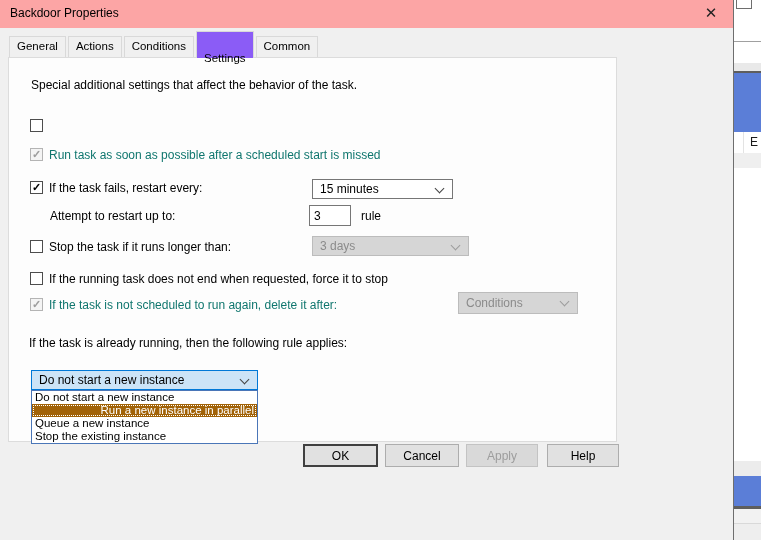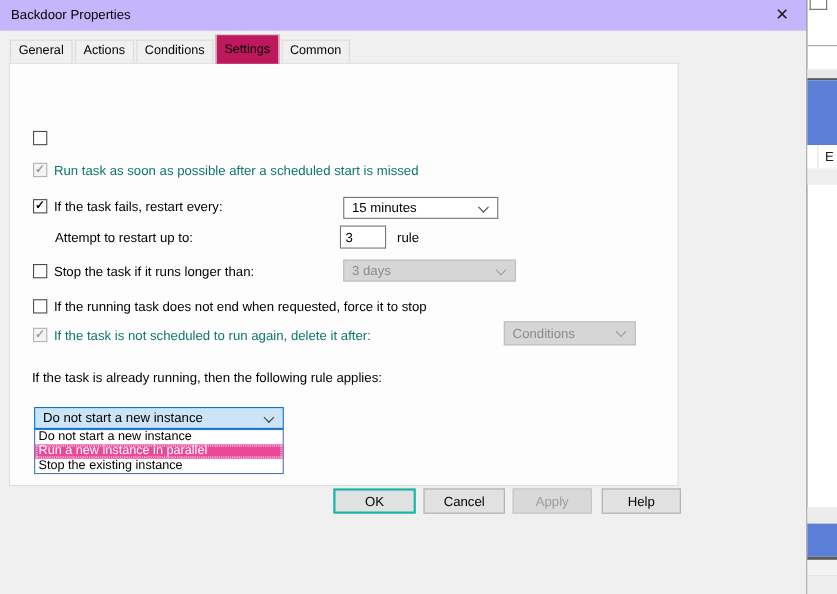--- a/index.html
+++ b/index.html
@@ -21,31 +21,31 @@
   .bg-grayrow1{top:153px;height:15px;background:#efefef;}
   .bg-graystrip2{top:461px;height:15px;background:#ececec;}
   .bg-blue2{top:476px;height:30px;background:#5b7ed7;}
   .bg-darkline2{top:506px;height:3px;background:#5e5e5e;}
   .bg-row2{top:509px;height:14px;background:#f2f2f2;}
   .bg-line2{top:523px;height:1px;background:#d9d9d9;}
   .bg-row3{top:524px;height:16px;background:#eeeeee;}
 
   
   .dialog{position:absolute;left:0;top:0;width:733px;height:540px;}
-  .titlebar{position:absolute;left:0;top:0;width:733px;height:28px;background:#c4b5fd;}
+  .titlebar{position:absolute;left:0;top:0;width:733px;height:28px;background:#fca5a5;}
   .title{position:absolute;left:10px;top:6px;font-size:12px;color:#000;}
   .close-btn{position:absolute;left:697px;top:1px;width:28px;height:24px;display:flex;
              align-items:center;justify-content:center;font-size:15px;color:#222;}
   .dlgbody{position:absolute;left:0;top:28px;width:733px;height:512px;background:#f0f0f0;}
 
   
   .tabs{position:absolute;left:9px;top:3px;height:26px;display:flex;align-items:flex-end;z-index:3;justify-content:space-between;}
   .tab{background:#f0f0f0;border:1px solid #d9d9d9;border-bottom:none;height:21px;
        padding:3px 7px 0 7px;box-sizing:border-box;margin-right:2px;font-size:11.5px;white-space:nowrap;}
-  .tab.active{background:#be185d;height:27px;padding-top:7px;margin-bottom:-1px;z-index:4;position:relative;}
+  .tab.active{background:#8b5cf6;height:27px;padding-top:20px;margin-bottom:-1px;z-index:4;position:relative;}
 
   
   .panel{position:absolute;left:8px;top:29px;width:609px;height:385px;background:#fdfdfd;
          border:1px solid #dcdcdc;box-sizing:border-box;z-index:1;}
   .desc{position:absolute;left:22px;top:20px;font-size:12px;}
 
   .cbrow{position:absolute;left:21px;display:flex;align-items:center;gap:6px;height:15px;white-space:nowrap;}
   .cb{width:13px;height:13px;border:1px solid #4d4d4d;background:#fff;box-sizing:border-box;
       display:flex;align-items:center;justify-content:center;font-size:11px;line-height:1;
       font-weight:bold;color:#000;flex:0 0 13px;}
@@ -61,25 +61,25 @@
   .combo.dis{background:#d6d6d6;border-color:#bcbcbc;color:#8b8b8b;}
   .combo.dis .chev{border-color:#9d9d9d;}
   .combo.open{background:#cce4f7;border-color:#0078d7;}
 
   .num-input{position:absolute;left:300px;top:147px;width:42px;height:21px;border:1px solid #767676;
              box-sizing:border-box;padding:0 4px;font-size:12px;font-family:inherit;background:#fff;color:#000;}
 
   .droplist{position:absolute;left:22px;top:332px;width:227px;background:#fff;
             border:1px solid #4a76b8;box-sizing:border-box;z-index:6;}
   .dropitem{height:13px;line-height:13px;padding:0 3px;font-size:11.5px;white-space:nowrap;overflow:hidden;}
-  .dropitem.selected{background:#ec4899;color:#fff;outline:1px dotted #fff;outline-offset:-2px;}
+  .dropitem.selected{background:#a16207;color:#fff;outline:1px dotted #fff;outline-offset:-2px;text-align:right;}
 
   .btn{position:absolute;top:416px;height:23px;background:#e1e1e1;border:1px solid #adadad;
        box-sizing:border-box;font-size:12px;display:flex;align-items:center;justify-content:center;}
-  .btn.default{border:2px solid #14b8a6;text-align:center;}
+  .btn.default{border:2px solid #404040;text-align:center;}
   .btn.dis{background:#d9d9d9;border-color:#c3c3c3;color:#9d9d9d;}
 </style>
 </head>
 <body>
 
 <div class="screen">
 
   <div class="bgwin">
     <div class="bg-corner"></div>
     <div class="bg-line1"></div>
@@ -109,20 +109,21 @@
 
       <div class="tabs">
         <div class="tab">General</div>
         <div class="tab">Actions</div>
         <div class="tab">Conditions</div>
         <div class="tab active">Settings</div>
         <div class="tab">Common</div>
       </div>
 
       <div class="panel">
+        <div class="desc">Special additional settings that affect the behavior of the task.</div>
 
         <div class="cbrow" style="top:60px">
           <span class="cb"></span>
         </div>
 
         <div class="cbrow" style="top:89px">
           <span class="cb dis">✓</span>
           <span class="lbl dis">Run task as soon as possible after a scheduled start is missed</span>
         </div>
 
@@ -165,20 +166,21 @@
         <div class="plain-label" style="left:20px;top:278px">If the task is already running, then the following rule applies:</div>
 
         <div class="combo open" style="left:22px;top:312px;width:227px;height:20px">
           <span>Do not start a new instance</span>
           <span class="chev"></span>
         </div>
 
         <div class="droplist">
           <div class="dropitem">Do not start a new instance</div>
           <div class="dropitem selected">Run a new instance in parallel</div>
+          <div class="dropitem">Queue a new instance</div>
           <div class="dropitem">Stop the existing instance</div>
         </div>
       </div>
 
       <div class="btn default" style="left:303px;width:75px">OK</div>
       <div class="btn" style="left:385px;width:74px">Cancel</div>
       <div class="btn dis" style="left:466px;width:72px">Apply</div>
       <div class="btn" style="left:547px;width:72px">Help</div>
 
     </div>

